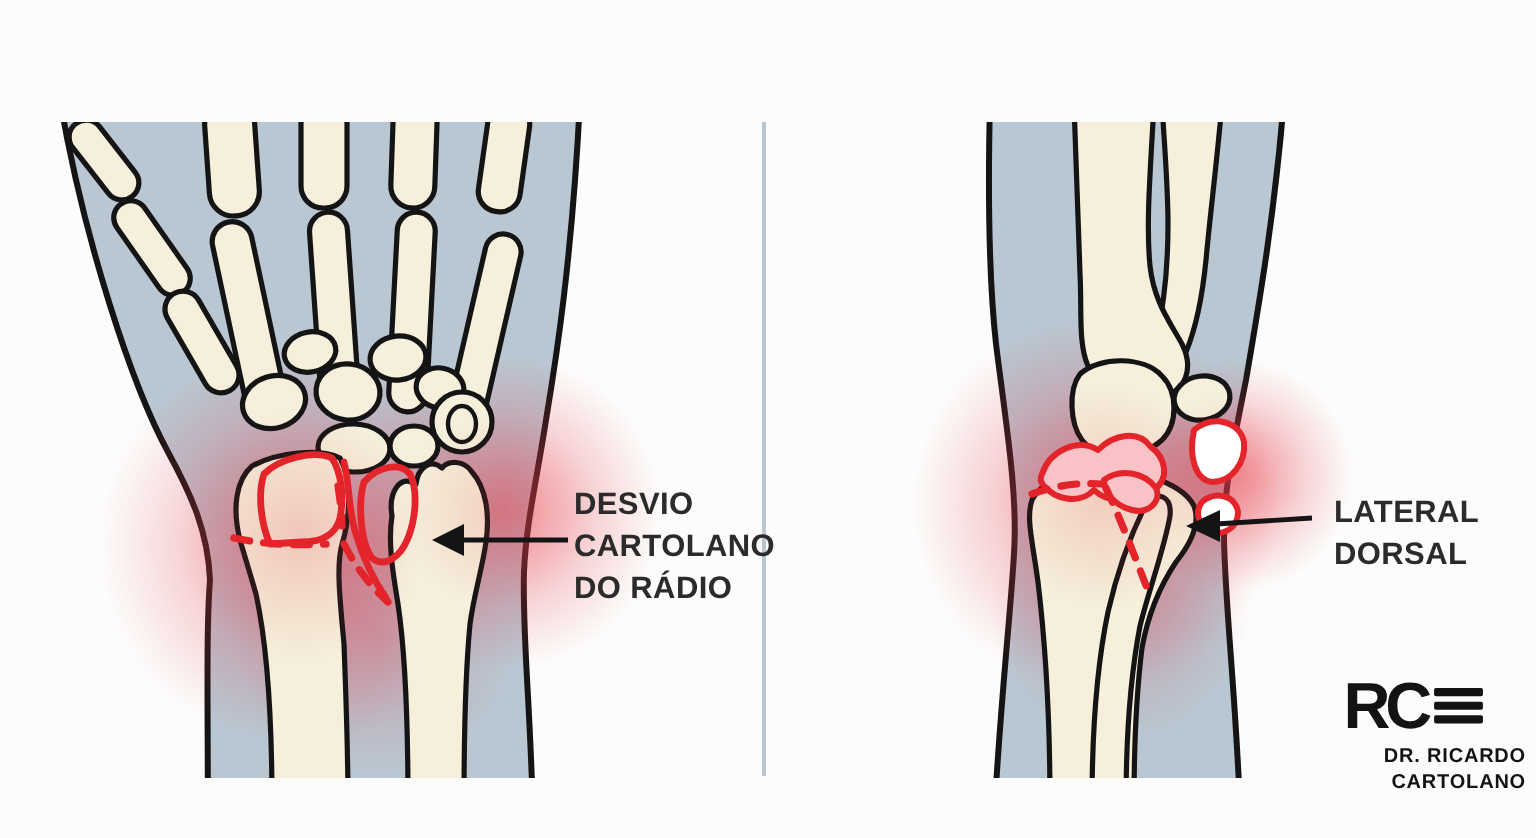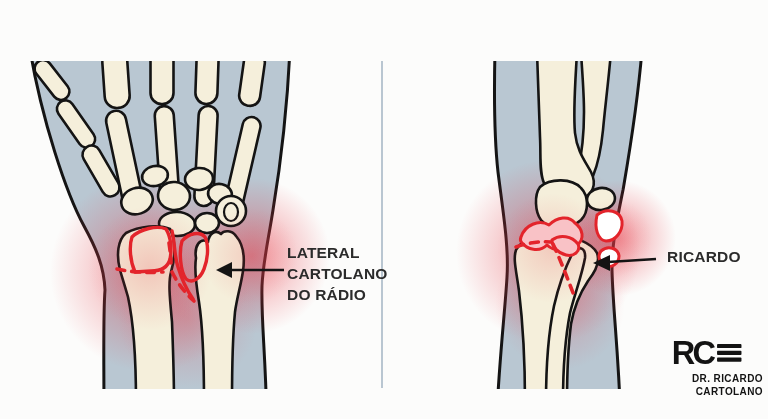--- a/index.html
+++ b/index.html
@@ -161,26 +161,27 @@
     <rect class="bgcover" x="384" y="0" width="384" height="61"></rect>
     <rect class="bgcover" x="384" y="389" width="384" height="30"></rect>
 
     <g>
       <line class="arrowline" x1="656" y1="259" x2="608" y2="262"></line>
       <polygon class="arrowhead" points="593,263 610,255 610,271"></polygon>
     </g>
   </svg>
 
   <div class="anno" id="anno-ap">
-    <span>LATERAL</span>
+    <span>DESVIO</span>
     <span>CARTOLANO</span>
     <span>DO RÁDIO</span>
   </div>
   <div class="anno" id="anno-lat">
-    <span>RICARDO</span>
+    <span>LATERAL</span>
+    <span>DORSAL</span>
   </div>
 
   <div class="logo">
     <svg class="logo-glyph" viewBox="0 0 84 40" aria-label="RC">
       <text x="2" y="31" class="logo-mono">RC</text>
       <rect x="52" y="9" width="27" height="4.5" rx="1" fill="var(--logo)"></rect>
       <rect x="52" y="16.5" width="27" height="4.5" rx="1" fill="var(--logo)"></rect>
       <rect x="52" y="24" width="27" height="4.5" rx="1" fill="var(--logo)"></rect>
     </svg>
     <div class="logo-name">DR. RICARDO</div>

